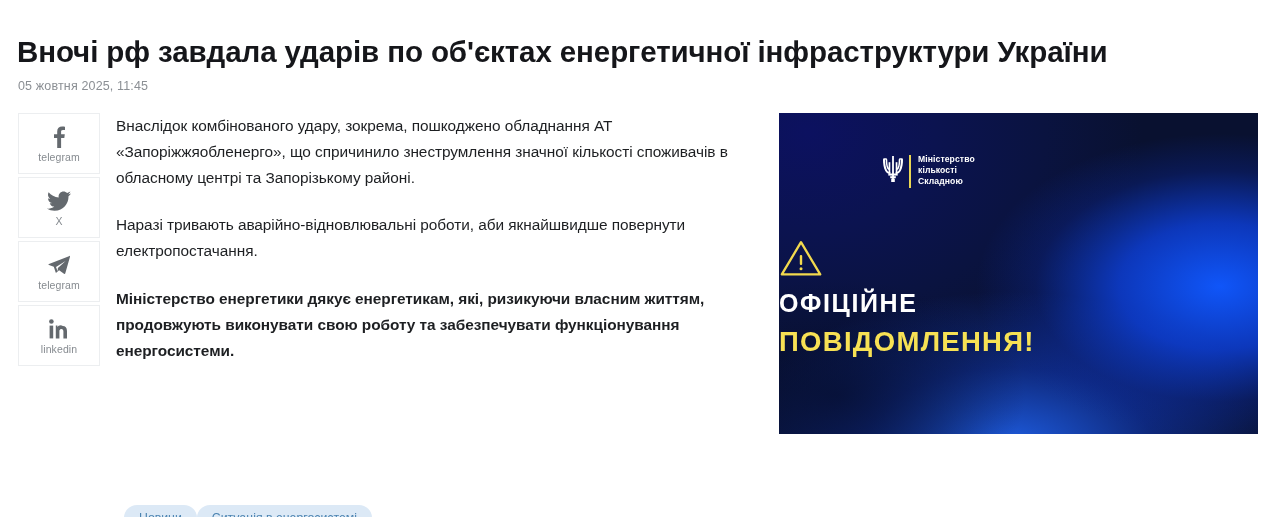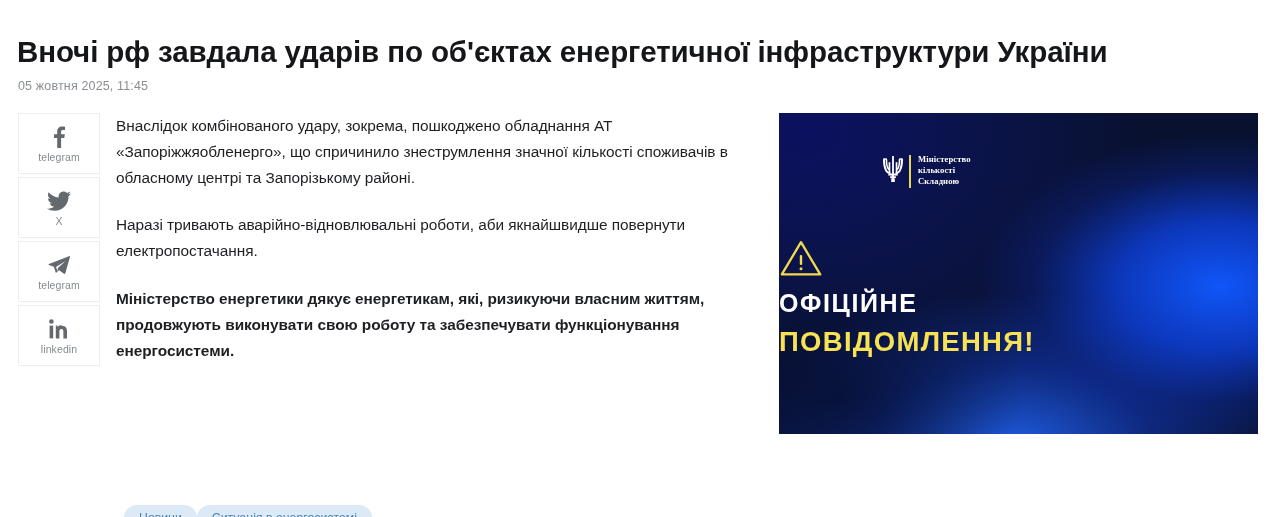--- a/index.html
+++ b/index.html
@@ -110,21 +110,20 @@
     pointer-events:none;
   }
 
   
   .banner-logo {
     position: absolute;
     left: 104px; top: 41px;
     display: flex;
     align-items: flex-start;
     z-index: 3;
-    font-family: Liberation Serif, serif;
   }
   .banner-logo .trident { margin-right: 6px; }
   .banner-logo .divider {
     width: 2px; height: 33px;
     background: #f7e154;
     margin-right: 7px; margin-top: 1px;
     opacity: 0.95;
   }
   .banner-logo .logo-text {
     font-size: 8.6px;

